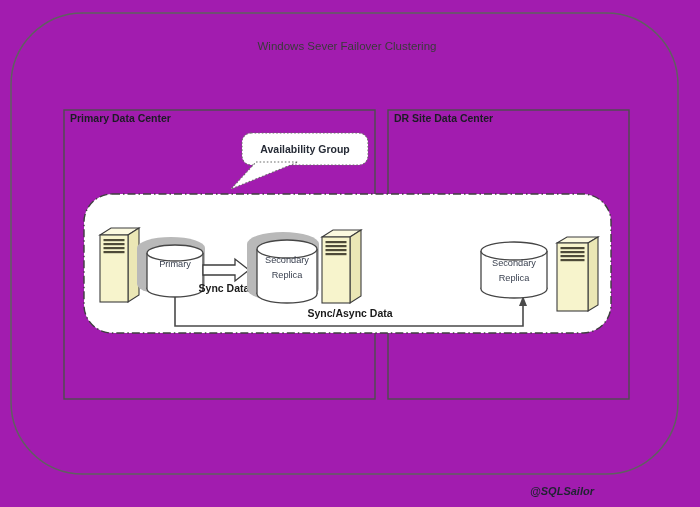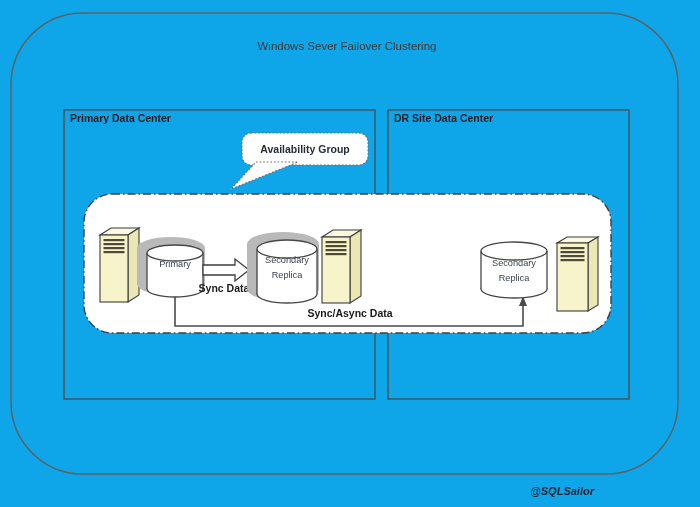--- a/index.html
+++ b/index.html
@@ -1,16 +1,16 @@
 <!DOCTYPE html>
 <html><head>
 <meta charset="utf-8">
 <style>
   html,body{margin:0;padding:0;background:#ffffff;}
-  .stage{position:relative;width:700px;height:507px;background:#0ea5e9;overflow:hidden;
+  .stage{position:relative;width:700px;height:507px;background:#a21caf;overflow:hidden;
          font-family:"Liberation Sans", sans-serif;}
   svg{position:absolute;left:0;top:0;}
   
   .outer-frame{fill:none;stroke:#606060;stroke-width:1.5;}
   .dc-box{fill:none;stroke:#4d4d4d;stroke-width:1.4;}
   .ag-box{stroke:#3f3f3f;stroke-width:1.4;stroke-dasharray:8 3 1.5 3;}
   .callout-rect{stroke:#6a6a6a;stroke-width:1.1;stroke-dasharray:1.6 2;}
   .callout-tail{stroke:#6a6a6a;stroke-width:1.1;stroke-dasharray:1.6 2;}
   .tower-face{stroke:#3c3c3c;stroke-width:1.1;}
   .cyl-stroke{stroke:#464646;stroke-width:1.3;}

